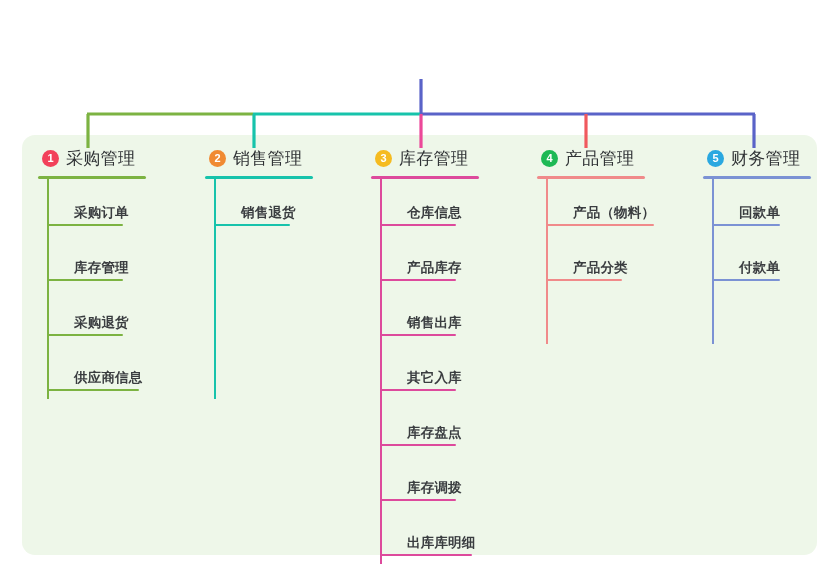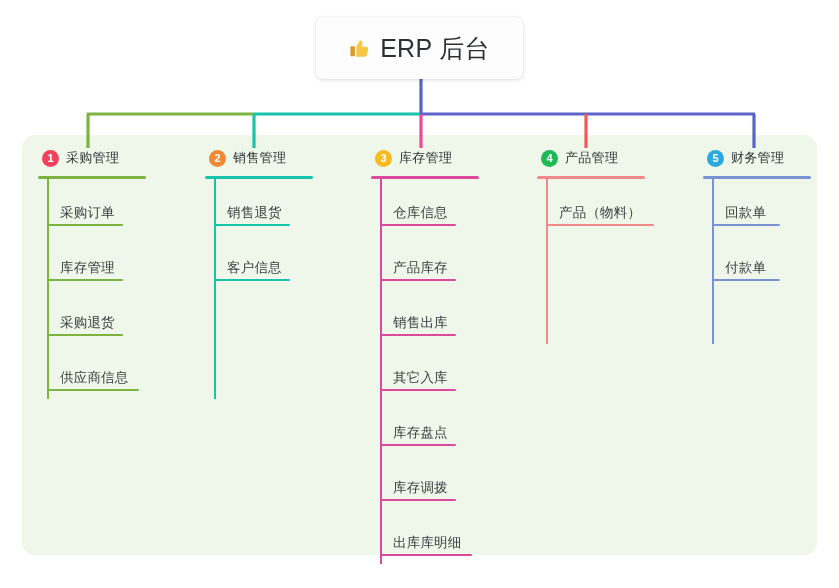--- a/index.html
+++ b/index.html
@@ -56,41 +56,42 @@
     white-space:nowrap;
   }
   .badge{
     width:17px;height:17px;border-radius:50%;
     color:#ffffff;font-size:11px;line-height:17px;
     text-align:center;font-weight:bold;
     flex:0 0 auto;
     box-sizing:border-box;
   }
   .col-title{
-    font-size:13px;color:#2f3235;font-weight:500;letter-spacing:0.3px;
+    font-size:17px;color:#2f3235;font-weight:500;letter-spacing:0.3px;
   }
   .head-rule{
     height:3px;border-radius:2px;margin-top:6px;
   }
   .items{position:relative;margin-top:0;}
   .spine{
     position:absolute;left:9px;top:0;width:2px;
   }
   .item{
     position:relative;
     height:55px;
     box-sizing:border-box;
   }
   .item-label{
     position:absolute;
-    left:22px;bottom:12px;
+    left:36px;bottom:12px;
     font-size:13.5px;
     color:#3a3d40;
     white-space:nowrap;
     letter-spacing:0.2px;
+    font-weight:bold;
   }
   .item-rule{
     position:absolute;
     left:9px;bottom:8px;
     height:2px;
     border-radius:1px;
   }
 </style>
 </head>
 <body>
@@ -104,31 +105,20 @@
       <line x1="87" y1="114" x2="253" y2="114" stroke="#7cb342" stroke-width="3.2" stroke-linecap="butt"></line>
       <line x1="253" y1="114" x2="420" y2="114" stroke="#17c3ab" stroke-width="3.2" stroke-linecap="butt"></line>
       <line x1="420" y1="114" x2="755" y2="114" stroke="#5a63c8" stroke-width="3.2" stroke-linecap="butt"></line>
       <line x1="88" y1="114" x2="88" y2="148" stroke="#7cb342" stroke-width="3.2" stroke-linecap="butt"></line>
       <line x1="254" y1="114" x2="254" y2="148" stroke="#17c3ab" stroke-width="3.2" stroke-linecap="butt"></line>
       <line x1="421" y1="114" x2="421" y2="148" stroke="#ec4899" stroke-width="3.2" stroke-linecap="butt"></line>
       <line x1="586" y1="114" x2="586" y2="148" stroke="#f0595e" stroke-width="3.2" stroke-linecap="butt"></line>
       <line x1="754" y1="114" x2="754" y2="148" stroke="#5a63c8" stroke-width="3.2" stroke-linecap="butt"></line>
     </svg>
 
-  <div class="root-card">
-    <div class="root-inner">
-      <span class="thumb">
-        <svg viewBox="0 0 24 24">
-          <rect x="1.5" y="10" width="5" height="11" rx="1" fill="#d89b2c"></rect>
-          <path d="M8 21.5h9.1c1.2 0 2.2-.8 2.4-1.9l1.4-6.6c.2-1.2-.7-2.3-1.9-2.3h-5.2l.8-3.6c.3-1.4-.5-2.8-1.9-3.2-.5-.1-1 .1-1.2.6L8 10.2z" fill="#f7c744"></path>
-        </svg>
-      </span>
-      <span class="root-label">ERP 后台</span>
-    </div>
-  </div>
 
   <div id="cols">
       <div class="col" style="left: 38px;">
         <div class="col-head">
           <span class="badge" style="background: rgb(242, 65, 90);">1</span>
           <span class="col-title">采购管理</span>
         </div>
         <div class="head-rule" style="width: 108px; background: rgb(124, 179, 66);"></div>
         <div class="items">
           <div class="spine" style="height: 220px; background: rgb(124, 179, 66);"></div>
@@ -155,24 +145,20 @@
           <span class="badge" style="background: rgb(240, 138, 50);">2</span>
           <span class="col-title">销售管理</span>
         </div>
         <div class="head-rule" style="width: 108px; background: rgb(23, 195, 171);"></div>
         <div class="items">
           <div class="spine" style="height: 220px; background: rgb(23, 195, 171);"></div>
           <div class="item">
             <span class="item-label">销售退货</span>
             <div class="item-rule" style="width: 76px; background: rgb(23, 195, 171);"></div>
           </div>
-          <div class="item">
-            <span class="item-label">客户信息</span>
-            <div class="item-rule" style="width: 76px; background: rgb(23, 195, 171);"></div>
-          </div>
         </div>
       </div>
       <div class="col" style="left: 371px;">
         <div class="col-head">
           <span class="badge" style="background: rgb(245, 187, 32);">3</span>
           <span class="col-title">库存管理</span>
         </div>
         <div class="head-rule" style="width: 108px; background: rgb(221, 74, 156);"></div>
         <div class="items">
           <div class="spine" style="height: 385px; background: rgb(221, 74, 156);"></div>
@@ -211,20 +197,24 @@
           <span class="badge" style="background: rgb(29, 185, 84);">4</span>
           <span class="col-title">产品管理</span>
         </div>
         <div class="head-rule" style="width: 108px; background: rgb(240, 138, 138);"></div>
         <div class="items">
           <div class="spine" style="height: 165px; background: rgb(240, 138, 138);"></div>
           <div class="item">
             <span class="item-label">产品（物料）</span>
             <div class="item-rule" style="width: 108px; background: rgb(240, 138, 138);"></div>
           </div>
+          <div class="item">
+            <span class="item-label">产品分类</span>
+            <div class="item-rule" style="width: 76px; background: rgb(240, 138, 138);"></div>
+          </div>
         </div>
       </div>
       <div class="col" style="left: 703px;">
         <div class="col-head">
           <span class="badge" style="background: rgb(42, 168, 224);">5</span>
           <span class="col-title">财务管理</span>
         </div>
         <div class="head-rule" style="width: 108px; background: rgb(123, 146, 212);"></div>
         <div class="items">
           <div class="spine" style="height: 165px; background: rgb(123, 146, 212);"></div>

